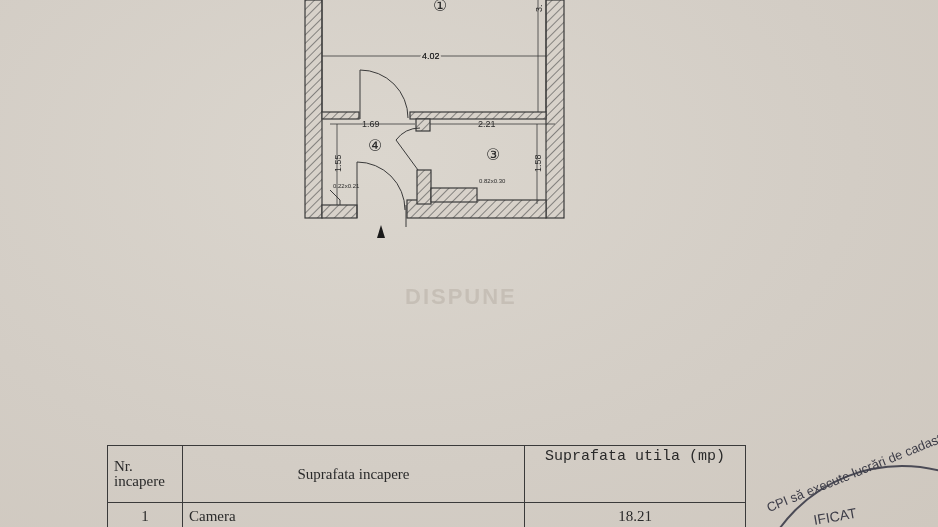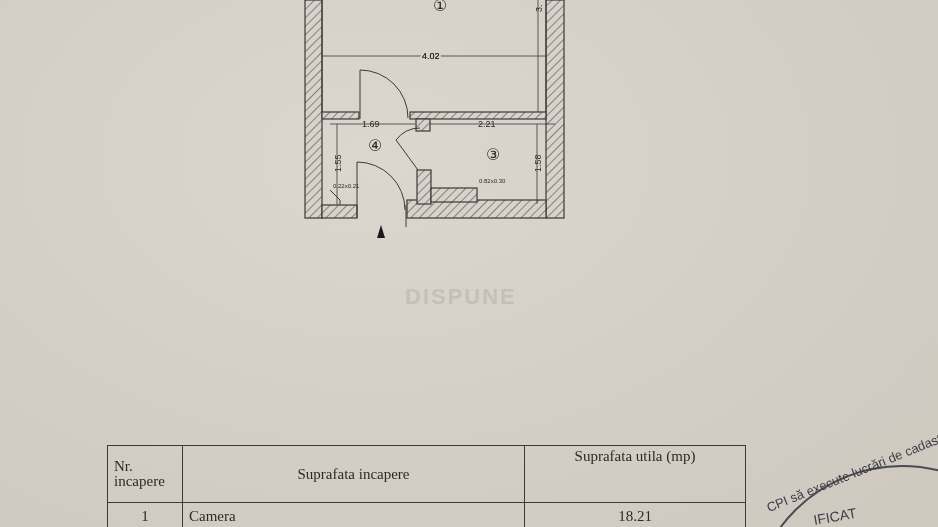--- a/index.html
+++ b/index.html
@@ -5,21 +5,21 @@
   html, body { margin:0; padding:0; }
   body { width:938px; height:527px; overflow:hidden; background:#d5cfc7; position:relative; font-family:"Liberation Serif", serif; color:#222; }
   .paper { position:absolute; inset:0; background:radial-gradient(ellipse at 40% 30%, #dbd6ce 0%, #d3cdc5 60%, #cfc8bf 100%); }
   .ghost { position:absolute; color:#c8c1b8; font-family:"Liberation Serif", serif; font-size:14px; white-space:nowrap; }
   .ghost.title { font-family:"Liberation Sans", sans-serif; font-weight:bold; font-size:22px; letter-spacing:2px; color:#c6bfb6; }
   svg.plan { position:absolute; left:0; top:0; }
   table.rooms { position:absolute; left:107px; top:445px; width:639px; border-collapse:collapse; font-family:"Liberation Serif", serif; font-size:15px; color:#2a2a2a; }
   table.rooms td, table.rooms th { border:1.5px solid #3a3a3a; font-weight:normal; padding:0 6px; }
   table.rooms th.nr { width:62px; text-align:left; line-height:15px; height:56px; }
   table.rooms th.name { text-align:center; }
-  table.rooms th.area { width:208px; vertical-align:top; padding-top:2px; }
+  table.rooms th.area { width:208px; vertical-align:top; padding-top:2px;font-family:Liberation Mono, monospace; }
   table.rooms td { height:26px; }
   table.rooms td.c { text-align:center; }
   .stamp { position:absolute; left:750px; top:465px; width:300px; height:300px; border:2px solid #4a4a55; border-radius:50%; }
   .stamp-text { position:absolute; font-family:"Liberation Sans", sans-serif; font-size:13px; color:#3d3d48; white-space:nowrap; transform-origin:left bottom; }
 </style>
 </head>
 <body>
 
 <div class="paper"></div>
 

